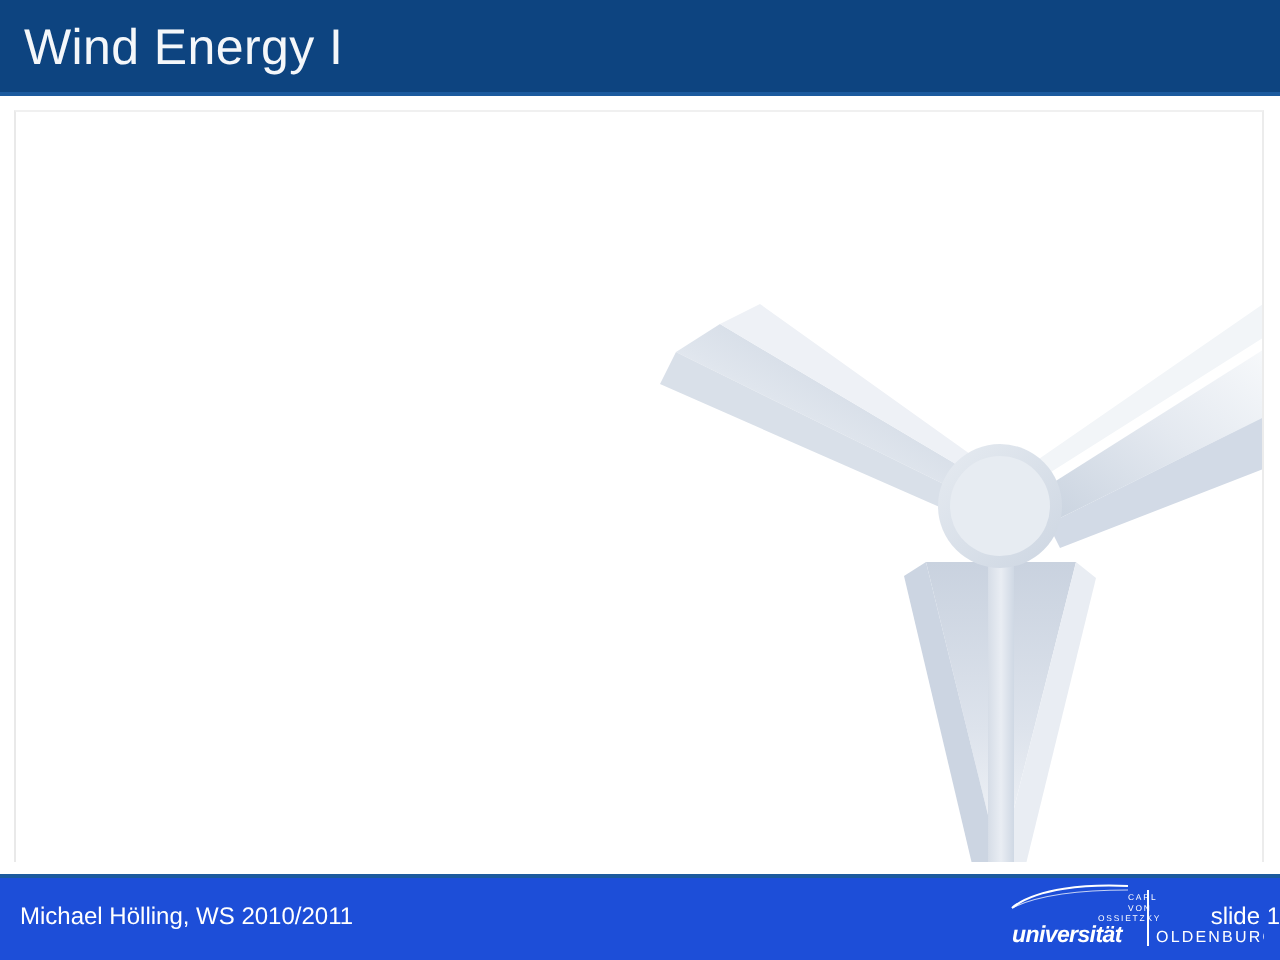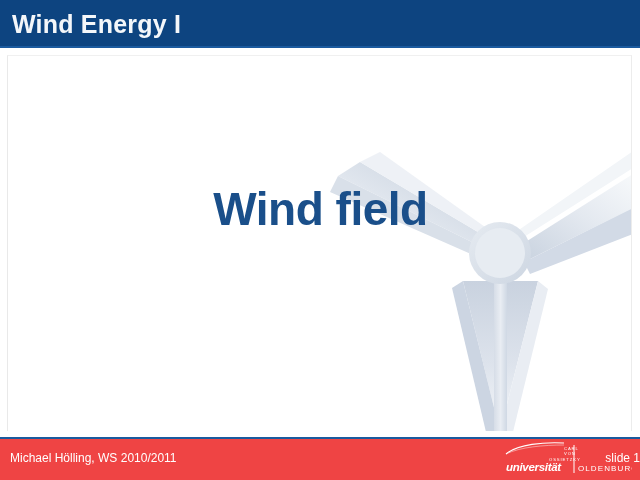--- a/index.html
+++ b/index.html
@@ -36,21 +36,21 @@
     width: 100%;
     height: 2px;
     background: #1b5a9e;
   }
   .header-title {
     position: absolute;
     left: 12px;
     top: 8px;
     font-size: 25px;
     line-height: 32px;
-    font-weight: 700;
+    font-weight: 400;
     letter-spacing: 0.2px;
     color: #f4f7fa;
     white-space: nowrap;
   }
 
   
   .content-panel {
     position: absolute;
     left: 7px;
     top: 55px;
@@ -93,21 +93,21 @@
     white-space: nowrap;
   }
 
   
   .footer-band {
     position: absolute;
     left: 0;
     bottom: 0;
     width: 640px;
     height: 43px;
-    background: #ef4444;
+    background: #1d4ed8;
   }
   .footer-band::before {
     content: "";
     position: absolute;
     left: 0;
     top: 0;
     width: 100%;
     height: 2px;
     background: #1b5a9e;
   }
@@ -197,21 +197,20 @@
         <path d="M 530 225 L 492 376 L 505 376 L 540 233 Z" fill="#e9edf3"></path>
       </g>
 
       <rect x="486" y="198" width="13" height="178" fill="url(#towerGrad)"></rect>
 
       <circle cx="492" cy="197" r="31" fill="url(#hubGrad)"></circle>
       <circle cx="492" cy="197" r="25" fill="#e7ecf2"></circle>
     </svg>
 
     <div class="title-block">
-      <span class="title-line">Wind field</span>
     </div>
   </div>
 
   <div class="footer-band">
 
     <div class="footer-author">Michael Hölling, WS 2010/2011</div>
 
     <div class="footer-slide">slide  1</div>
 
     <svg class="uni-logo" viewBox="0 0 128 33">

